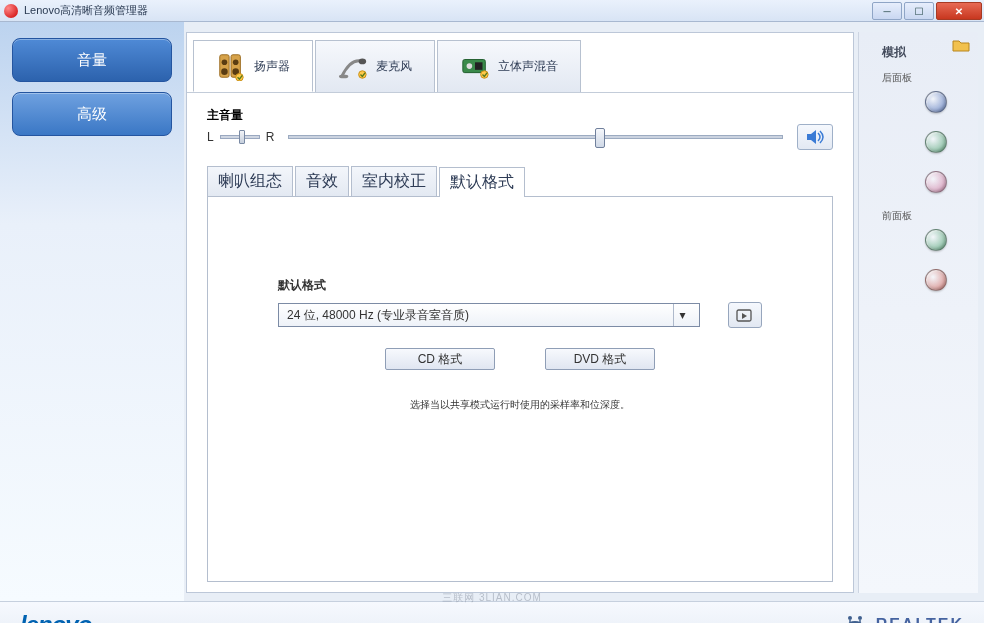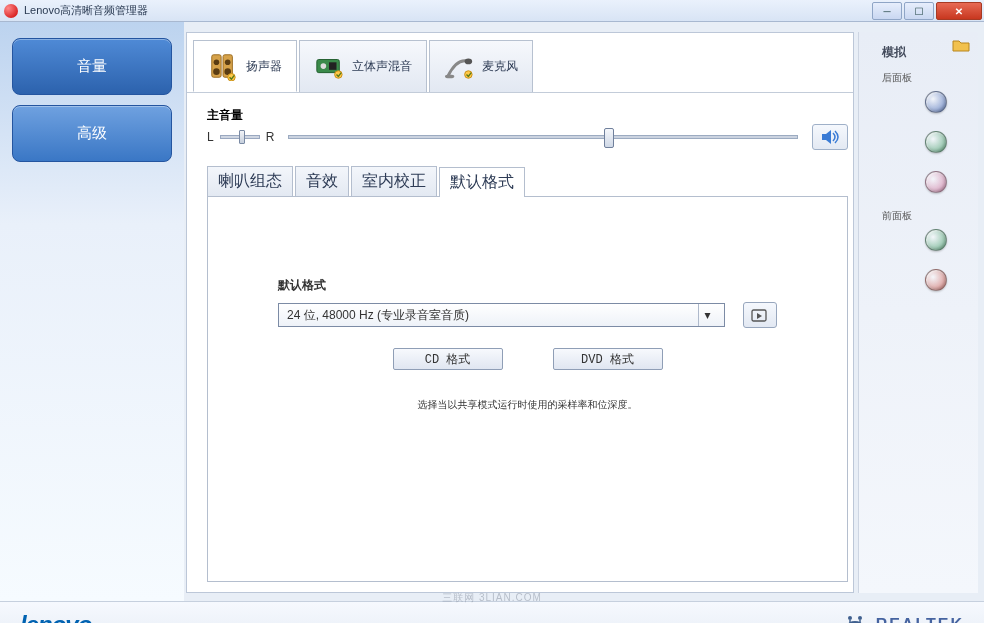--- a/index.html
+++ b/index.html
@@ -8,58 +8,58 @@
 
 .titlebar { height: 22px; background: linear-gradient(#eaf1fc, #d8e4f5); border-bottom: 1px solid #a8b8d0; display: flex; align-items: center; padding-left: 4px; font-size: 11px; color: #2a3a52; }
 .titlebar .win-icon { width: 14px; height: 14px; margin-right: 6px; background: radial-gradient(circle at 30% 30%, #f88, #c00); border-radius: 50%; }
 .titlebar .win-controls { margin-left: auto; display: flex; }
 .titlebar .win-btn { width: 30px; height: 18px; margin: 1px 2px 0 0; background: linear-gradient(#e7eefc,#c9d7f1); border: 1px solid #8fa5c6; border-radius: 2px; display: flex; align-items: center; justify-content: center; font-size: 10px; color: #244; }
 .titlebar .win-btn.close { width: 46px; background: linear-gradient(#e76a55, #c8371f); color: #fff; font-weight: bold; border-color: #a73a24; }
 
 
 .chrome { display: flex; height: calc(100% - 22px - 22px); }
 .sidebar { width: 184px; background: linear-gradient(180deg, #bcd3ef 0%, #e9f0fa 35%, #f6fbff 100%); display: flex; flex-direction: column; align-items: center; padding-top: 16px; }
-.nav-btn { width: 160px; height: 57px; border-radius: 8px; background: linear-gradient(#4f8ad6, #2c62ad); color: #fff; font-size: 15px; display: flex; align-items: center; justify-content: center; margin-bottom: 10px; border: 1px solid #2455a0; box-shadow: inset 0 1px 0 rgba(255,255,255,.35); cursor: pointer; }
+.nav-btn { width: 160px; height: 44px; border-radius: 8px; background: linear-gradient(#4f8ad6, #2c62ad); color: #fff; font-size: 15px; display: flex; align-items: center; justify-content: center; margin-bottom: 10px; border: 1px solid #2455a0; box-shadow: inset 0 1px 0 rgba(255,255,255,.35); cursor: pointer; }
 .nav-btn.secondary { background: linear-gradient(#6fa1e0,#3a77c5); }
 
 .main { flex: 1; background: #fff; border: 1px solid #bcc7d8; margin: 10px 4px 8px 2px; display: flex; flex-direction: column; }
 
 
 .device-tabs { display: flex; align-items: flex-end; height: 60px; padding: 4px 6px 0 6px; border-bottom: 1px solid #c3ccd9; gap: 2px; }
-.device-tab { height: 52px; padding: 0 14px; display: flex; align-items: center; gap: 8px; border: 1px solid #b7c1d0; background: linear-gradient(#f6f8fc,#e2e8f2); font-size: 12px; color: #2d3b54; cursor: pointer; border-bottom: none; }
+.device-tab { height: 52px; padding: 0 22px; display: flex; align-items: center; gap: 8px; border: 1px solid #b7c1d0; background: linear-gradient(#f6f8fc,#e2e8f2); font-size: 12px; color: #2d3b54; cursor: pointer; border-bottom: none; }
 .device-tab.active { background: #fff; border-bottom: 1px solid #fff; position: relative; z-index: 2; }
 .dev-icon { width: 30px; height: 30px; display: inline-block; }
 .dev-icon.speaker svg, .dev-icon.mix svg, .dev-icon.mic svg { width: 100%; height: 100%; }
 
 
-.inner { padding: 14px 5px 10px 20px; display: flex; gap: 14px; flex: 1; }
+.inner { padding: 14px 20px 10px 20px; display: flex; gap: 14px; flex: 1; }
 .main-col { flex: 1; display: flex; flex-direction: column; }
 .vol-row { display: flex; align-items: center; gap: 10px; font-size: 12px; color: #333; margin-bottom: 16px; }
 .vol-label { font-weight: bold; font-size: 12px; }
 .balance { display: flex; align-items: center; gap: 6px; }
 .balance .mini-slider { width: 40px; height: 4px; background: #cfd6e2; border: 1px solid #9aa8c0; position: relative; }
 .balance .mini-slider .thumb { position: absolute; left: 18px; top: -6px; width: 6px; height: 14px; background: linear-gradient(#f2f4f8,#c6cfdc); border: 1px solid #7a8aa4; border-radius: 1px; }
 .big-slider { flex: 1; height: 4px; background: #cbd3e0; border: 1px solid #9cabc1; position: relative; margin: 0 4px; }
 .big-slider .thumb { position: absolute; left: 62%; top: -8px; width: 10px; height: 20px; background: linear-gradient(#f5f7fb,#cfd8e6); border: 1px solid #70809c; border-radius: 2px; }
 .mute-btn { width: 36px; height: 26px; border: 1px solid #9fb0c8; background: linear-gradient(#f5f8fd,#e3e9f3); border-radius: 3px; display: flex; align-items: center; justify-content: center; cursor: pointer; }
 .set-default { width: 110px; height: 26px; border: 1px solid #c0c6d0; background: linear-gradient(#f8f9fc,#eceff5); border-radius: 3px; font-size: 12px; color: #9aa0ab; display: flex; align-items: center; justify-content: center; margin-left: auto; }
 
 
 .subtab-bar { display: flex; border-bottom: 1px solid #b4bece; }
 .subtab { padding: 4px 10px; font-size: 16px; border: 1px solid #b4bece; border-bottom: none; background: linear-gradient(#f3f6fb,#e3e9f2); margin-right: 2px; color: #2e3c56; cursor: pointer; }
 .subtab.active { background: #fff; position: relative; top: 1px; }
 
 .subcontent { flex: 1; border: 1px solid #b4bece; border-top: none; padding: 20px 70px 20px 70px; display: flex; flex-direction: column; align-items: stretch; }
 .section-title { font-size: 12px; font-weight: bold; color: #333; margin-top: 60px; margin-bottom: 8px; }
-.format-row { display: flex; align-items: center; gap: 18px; }
+.format-row { display: flex; align-items: center; gap: 28px; }
 .dropdown { flex: 1; height: 24px; border: 1px solid #7c8ba5; background: linear-gradient(#fff,#eef2f8); display: flex; align-items: center; padding: 0 8px; font-size: 12px; color: #333; position: relative; cursor: pointer; }
 .dropdown .arrow { margin-left: auto; width: 18px; height: 22px; border-left: 1px solid #aeb9cb; display: flex; align-items: center; justify-content: center; }
 .play-btn { width: 34px; height: 26px; border: 1px solid #97a6bd; background: linear-gradient(#f5f8fd,#e2e8f2); border-radius: 3px; display: flex; align-items: center; justify-content: center; cursor: pointer; }
 .preset-row { display: flex; gap: 50px; margin-top: 20px; justify-content: center; }
-.preset-btn { width: 110px; height: 22px; border: 1px solid #8f9eb6; background: linear-gradient(#f7f9fd,#e0e6f1); border-radius: 2px; font-size: 12px; color: #333; display: flex; align-items: center; justify-content: center; cursor: pointer; font-family: Liberation Mono, monospace; }
+.preset-btn { width: 110px; height: 22px; border: 1px solid #8f9eb6; background: linear-gradient(#f7f9fd,#e0e6f1); border-radius: 2px; font-size: 12px; color: #333; display: flex; align-items: center; justify-content: center; cursor: pointer; }
 .hint { text-align: center; font-size: 10px; color: #333; margin-top: 28px; }
 
 
 .jack-panel { width: 120px; background: linear-gradient(#e8edf6,#f4f7fc); border-left: 1px solid #cdd5e2; margin: 10px 6px 8px 0; padding: 10px 23px; font-size: 12px; color: #434b5c; position: relative; }
 .jack-icon { position: absolute; top: 6px; right: 8px; width: 18px; height: 14px; }
 .jack-title { font-weight: bold; margin-bottom: 10px; margin-top: 2px; }
 .panel-label { font-size: 10px; color: #555; margin-top: 6px; margin-bottom: 6px; }
 .jacks { display: flex; flex-direction: column; align-items: flex-end; gap: 18px; padding-right: 8px; margin-bottom: 16px; }
 .jack { width: 22px; height: 22px; border-radius: 50%; border: 1px solid rgba(0,0,0,.35); box-shadow: inset 1px 1px 2px rgba(255,255,255,.7), inset -1px -1px 3px rgba(0,0,0,.25), 0 1px 2px rgba(0,0,0,.2); cursor: pointer; }
 
@@ -102,42 +102,42 @@
               <circle cx="21" cy="12" r="3" fill="#5a3c12"></circle>
               <circle cx="9" cy="22" r="3.5" fill="#5a3c12"></circle>
               <circle cx="21" cy="22" r="3.5" fill="#5a3c12"></circle>
               <circle cx="25" cy="28" r="4" fill="#ffc94a" stroke="#c88d12"></circle>
               <path d="M23 28 l2 2 l3-4" stroke="#5a7a1a" stroke-width="1.5" fill="none"></path>
             </svg>
         </span>
         <span>扬声器</span>
       </div>
       <div class="device-tab">
+        <span class="dev-icon mic">
+          <svg viewBox="0 0 32 32">
+              <path d="M4 26 Q14 6 26 10" stroke="#888" stroke-width="3" fill="none" stroke-linecap="round"></path>
+              <ellipse cx="26" cy="10" rx="4" ry="3" fill="#555"></ellipse>
+              <ellipse cx="6" cy="26" rx="5" ry="2" fill="#888"></ellipse>
+              <circle cx="26" cy="24" r="4" fill="#ffc94a" stroke="#c88d12"></circle>
+              <path d="M24 24 l2 2 l3-4" stroke="#5a7a1a" stroke-width="1.5" fill="none"></path>
+            </svg>
+        </span>
+        <span>麦克风</span>
+      </div>
+      <div class="device-tab">
         <span class="dev-icon mix">
           <svg viewBox="0 0 32 32">
               <rect x="3" y="8" width="24" height="14" rx="2" fill="#3a8a4a" stroke="#1f5c2c"></rect>
               <circle cx="10" cy="15" r="3" fill="#ddd"></circle>
               <rect x="16" y="11" width="8" height="8" fill="#222"></rect>
               <circle cx="26" cy="24" r="4" fill="#ffc94a" stroke="#c88d12"></circle>
               <path d="M24 24 l2 2 l3-4" stroke="#5a7a1a" stroke-width="1.5" fill="none"></path>
             </svg>
         </span>
         <span>立体声混音</span>
-      </div>
-      <div class="device-tab">
-        <span class="dev-icon mic">
-          <svg viewBox="0 0 32 32">
-              <path d="M4 26 Q14 6 26 10" stroke="#888" stroke-width="3" fill="none" stroke-linecap="round"></path>
-              <ellipse cx="26" cy="10" rx="4" ry="3" fill="#555"></ellipse>
-              <ellipse cx="6" cy="26" rx="5" ry="2" fill="#888"></ellipse>
-              <circle cx="26" cy="24" r="4" fill="#ffc94a" stroke="#c88d12"></circle>
-              <path d="M24 24 l2 2 l3-4" stroke="#5a7a1a" stroke-width="1.5" fill="none"></path>
-            </svg>
-        </span>
-        <span>麦克风</span>
       </div>
     </div>
 
     <div class="inner">
       <div class="main-col">
         <div class="vol-label">主音量</div>
         <div class="vol-row">
           <div class="balance">
             <span>L</span>
             <div class="mini-slider">

